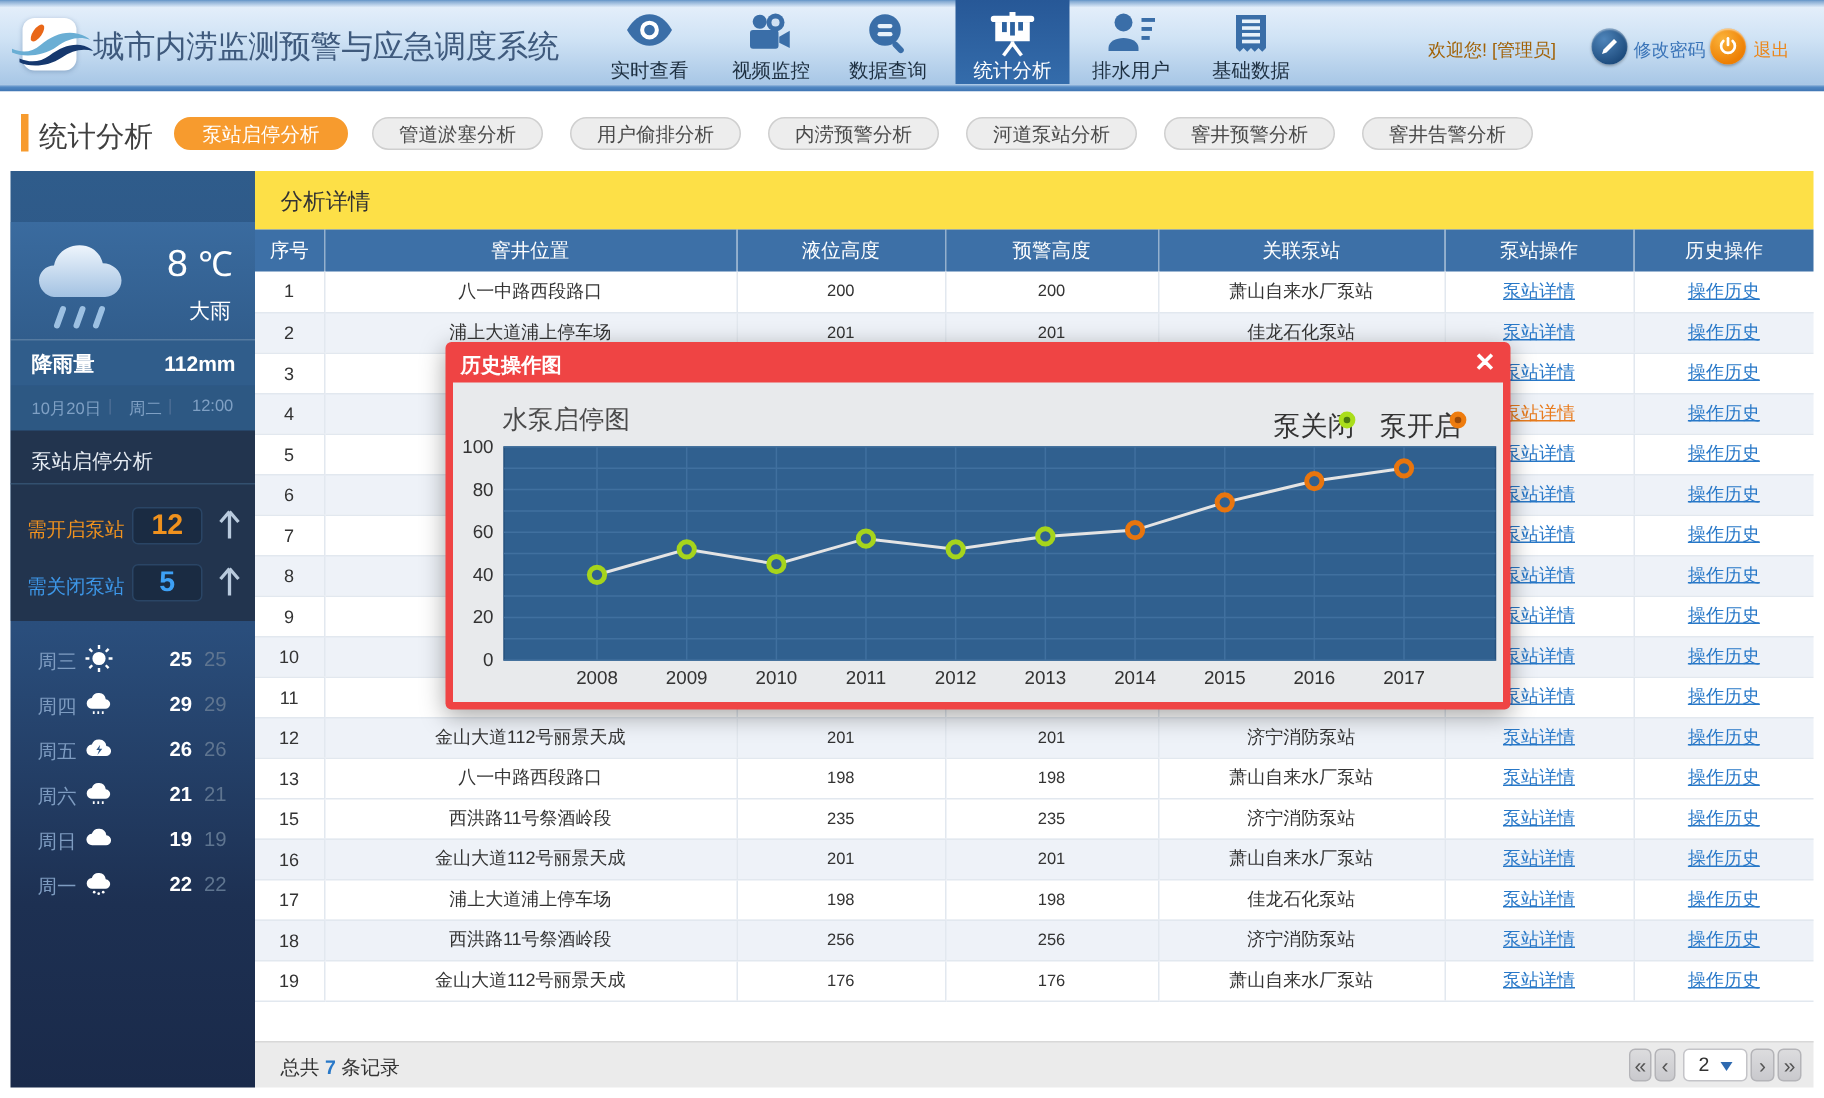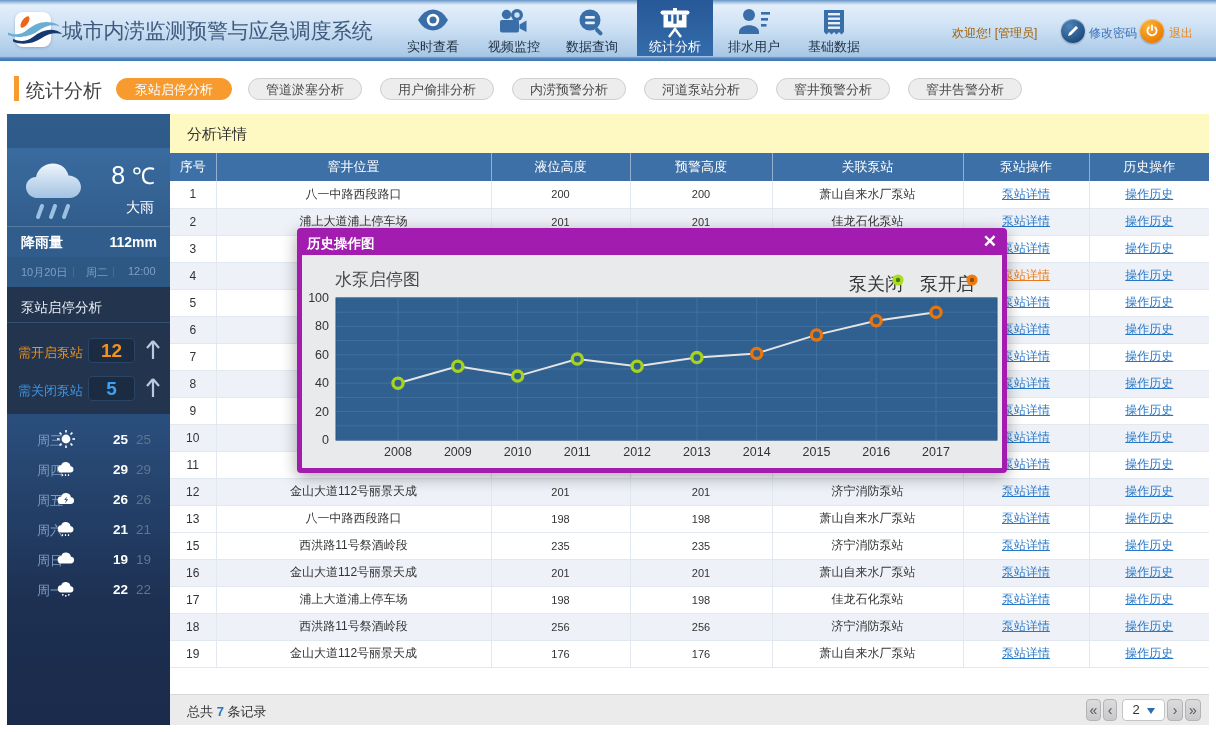--- a/index.html
+++ b/index.html
@@ -52,46 +52,46 @@
 #sec5 .h { position:absolute; left:14px; top:12px; font-size:13.5px; color:#e8eef5; }
 #sec5 .dv { position:absolute; left:0; top:35px; width:163px; height:1px; background:#33506f; }
 .srow .lb { position:absolute; left:11px; top:1px; font-size:13px; }
 .srow .bx { position:absolute; left:81px; top:-5px; width:47px; height:25px; background:#1a2b42; border:1px solid #2a4565; border-radius:4px; text-align:center; line-height:24px; font-size:19px; font-weight:bold; }
 .srow .ar { position:absolute; left:137px; top:-4px; }
 #row1 { position:absolute; left:0; top:229px; width:163px; }
 #row1 .lb { color:#f0921e; } #row1 .bx { color:#f0921e; }
 #row2 { position:absolute; left:0; top:267px; width:163px; }
 #row2 .lb { color:#3d97e8; } #row2 .bx { color:#3da0f5; }
 .fcrow { position:absolute; left:0; width:163px; height:30px; }
-.fcday { position:absolute; left:30px; top:7px; font-size:13px; color:#7e9cc1; }
+.fcday { position:absolute; left:18px; top:7px; font-size:13px; color:#7e9cc1; }
 .fcic { position:absolute; left:49px; top:4px; }
 .fct1 { position:absolute; right:42px; top:7px; font-size:13.5px; font-weight:bold; color:#fff; }
 .fct2 { position:absolute; right:19px; top:7px; font-size:13.5px; color:#5f7590; }
 
 
-#mtitle { left:170px; top:114px; width:1039px; height:39px; background:#fef9c3; }
+#mtitle { left:170px; top:114px; width:1039px; height:39px; background:#fde047; }
 #mtitle span { position:absolute; left:17px; top:11px; font-size:15px; color:#333; }
 #tbl { left:170px; top:153px; width:1039px; border-collapse:collapse; table-layout:fixed; position:absolute; }
 #tbl th { background:#3d70a7; color:#fff; font-weight:normal; font-size:13px; height:28px; border-left:1px solid rgba(255,255,255,.45); }
 #tbl th:first-child { border-left:none; }
 #tbl td { height:27px; font-size:12px; color:#333; text-align:center; border-left:1px solid #e2e8ef; border-bottom:1px solid #e2e8ef; padding:0; }
 #tbl td:first-child { border-left:none; }
 #tbl tr.alt td { background:#eef2f8; }
 #tbl td.num { font-size:11px; }
 .lnk { color:#2878c8; text-decoration:underline; }
 .lnk.org { color:#e87c1e; }
 #foot { left:170px; top:694px; width:1039px; height:31px; background:#ebebeb; border-top:1px solid #d8d8d8; }
 #foot .txt { position:absolute; left:17px; top:8px; font-size:13px; color:#333; }
 #foot .txt b { color:#2878c8; }
 .pgb { position:absolute; top:4px; height:22px; background:linear-gradient(180deg,#dcdcde,#c9c9cd); border:1px solid #b4b4b8; border-radius:4px; color:#555; text-align:center; font-size:14px; line-height:20px; }
 #pgsel { position:absolute; top:4px; left:952px; width:43px; height:22px; background:#fff; border:1px solid #c4c4c8; border-radius:4px; font-size:13px; color:#333; text-align:center; line-height:20px; }
 #pgsel .tri { display:inline-block; width:0; height:0; border-left:4.5px solid transparent; border-right:4.5px solid transparent; border-top:6px solid #2e6ab0; margin-left:7px; vertical-align:middle; }
 
 
-#modal { left:297px; top:228px; width:710px; height:245px; background:#a21caf; border-radius:4px; box-shadow:0 4px 16px rgba(0,0,0,.35); }
+#modal { left:297px; top:228px; width:710px; height:245px; background:#ef4444; border-radius:4px; box-shadow:0 4px 16px rgba(0,0,0,.35); }
 #mhead { position:absolute; left:10px; top:7px; font-size:13.5px; font-weight:bold; color:#fff; }
 #mclose { position:absolute; right:10px; top:3px; color:#fff; font-size:17px; font-weight:bold; }
 #mbody { position:absolute; left:5px; top:27px; width:700px; height:213px; background:#e8eaec; }
 #ctitle { position:absolute; left:33px; top:13px; font-size:17px; color:#4a4a4a; }
 .lg { position:absolute; top:17px; font-size:18px; color:#333; }
 </style></head>
 <body>
 <div class="abs" id="hdr"></div>
 <div class="abs" id="hdrband"></div>
 <div class="abs" id="logo"></div>

